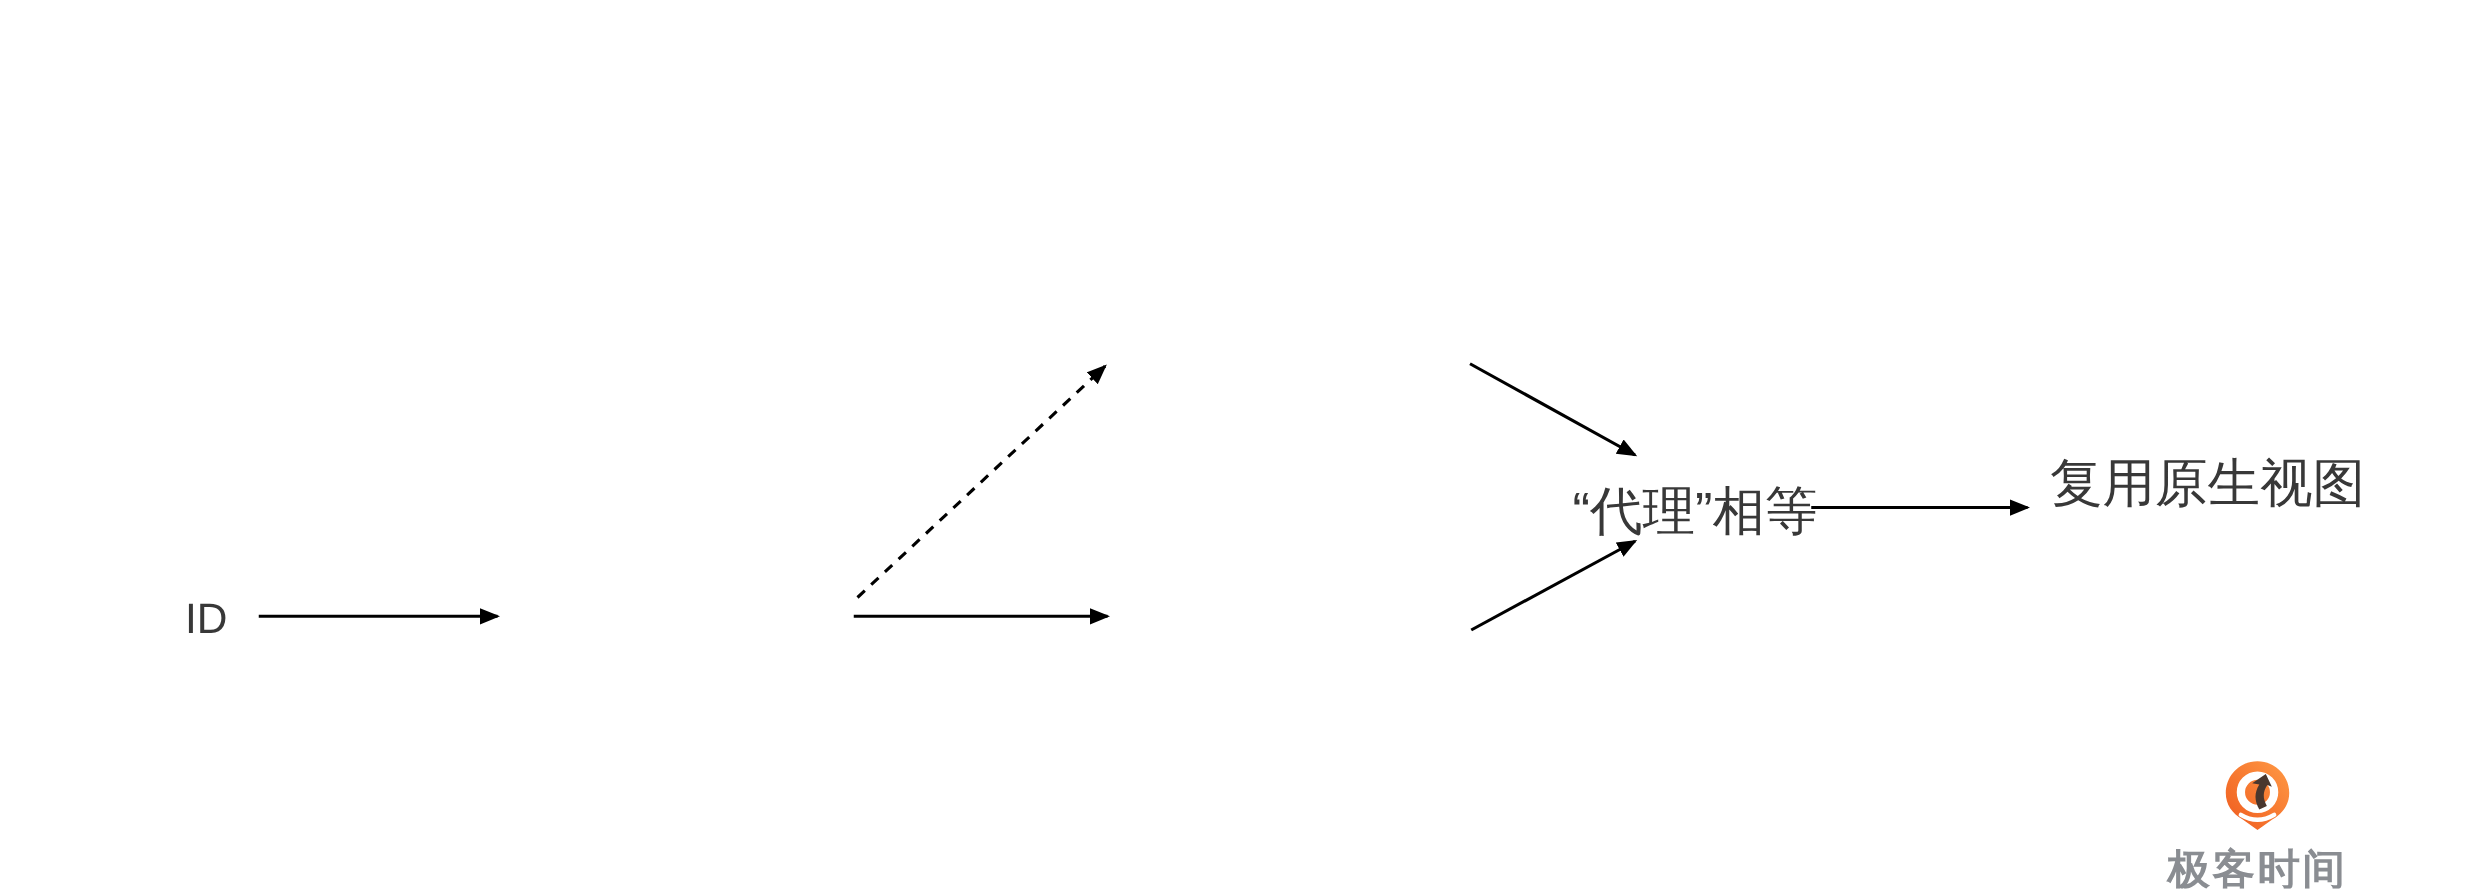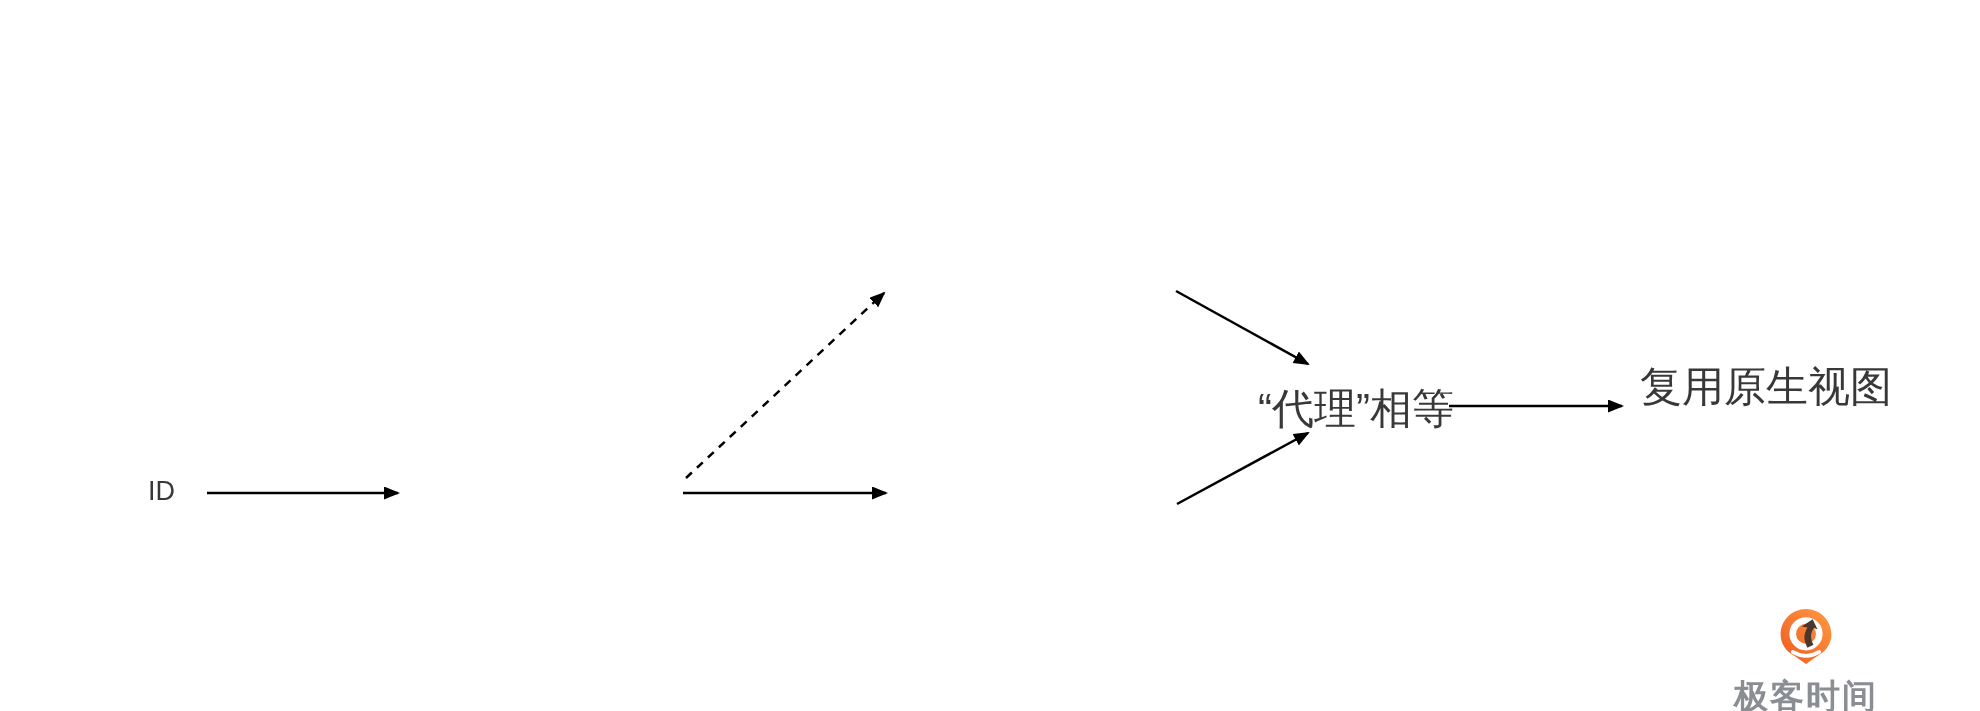--- a/index.html
+++ b/index.html
@@ -52,21 +52,21 @@
   }
   .inner-box.row1 { top: 112px; }
   .inner-box.row2 { top: 309px; }
   .float-label {
     position: absolute;
     font-size: 42px;
     color: var(--text, #383838);
     line-height: 1.15;
     white-space: nowrap;
   }
-  #id-label     { left: 148px;  top: 476px; font-size: 27px; }
+  #id-label     { left: 148px;  top: 476px; font-size: 34px; }
   #equal-label  { left: 1258px; top: 385px; }
   #result-label { left: 1640px; top: 363px; }
   .arrow-layer {
     position: absolute;
     inset: 0;
     pointer-events: none;
     z-index: 5;
   }
   .brand {
     position: absolute;

